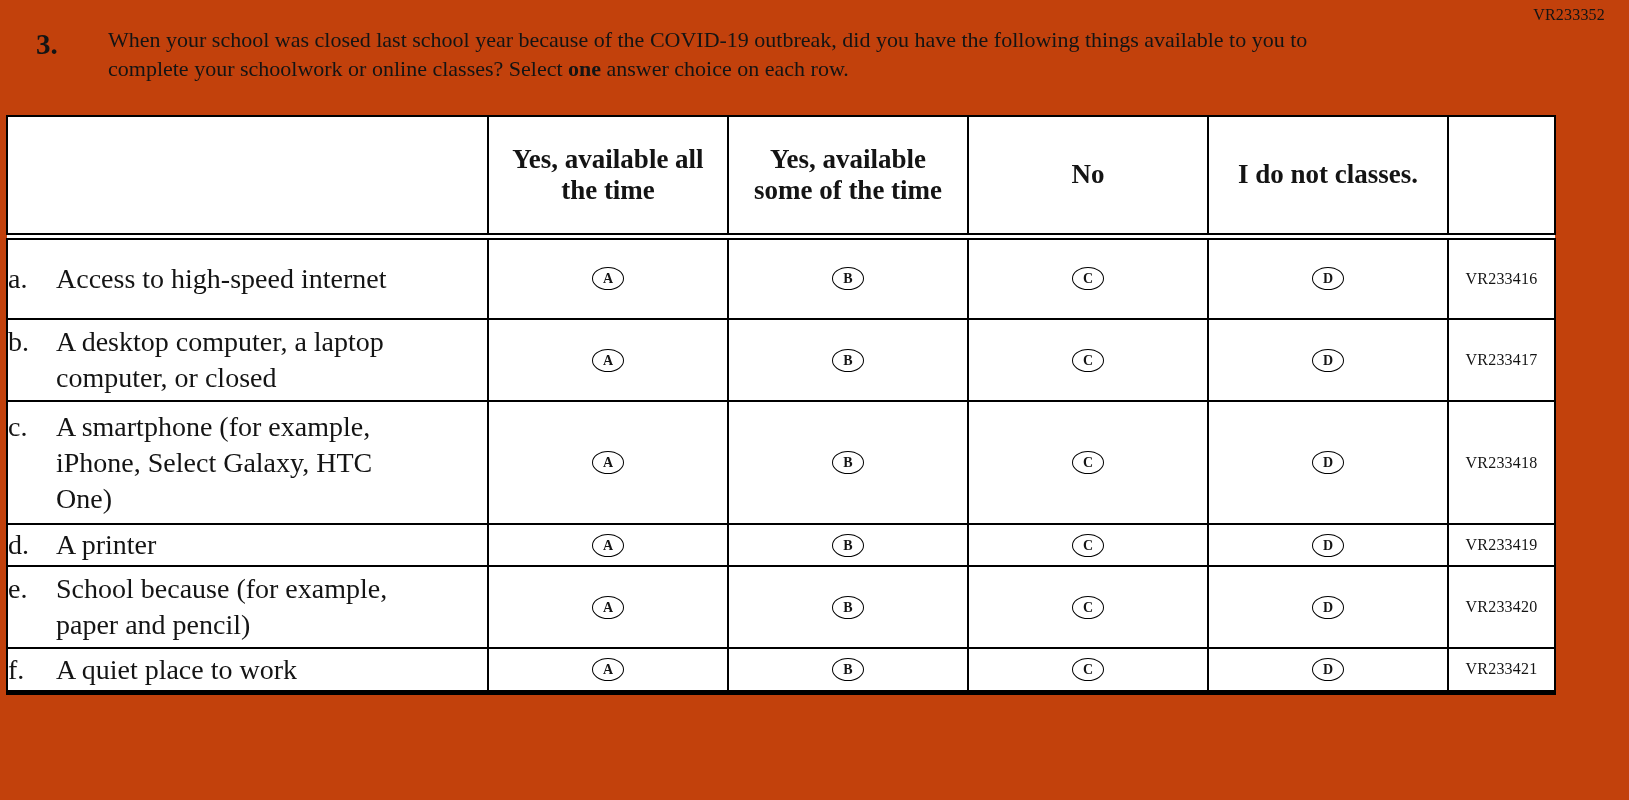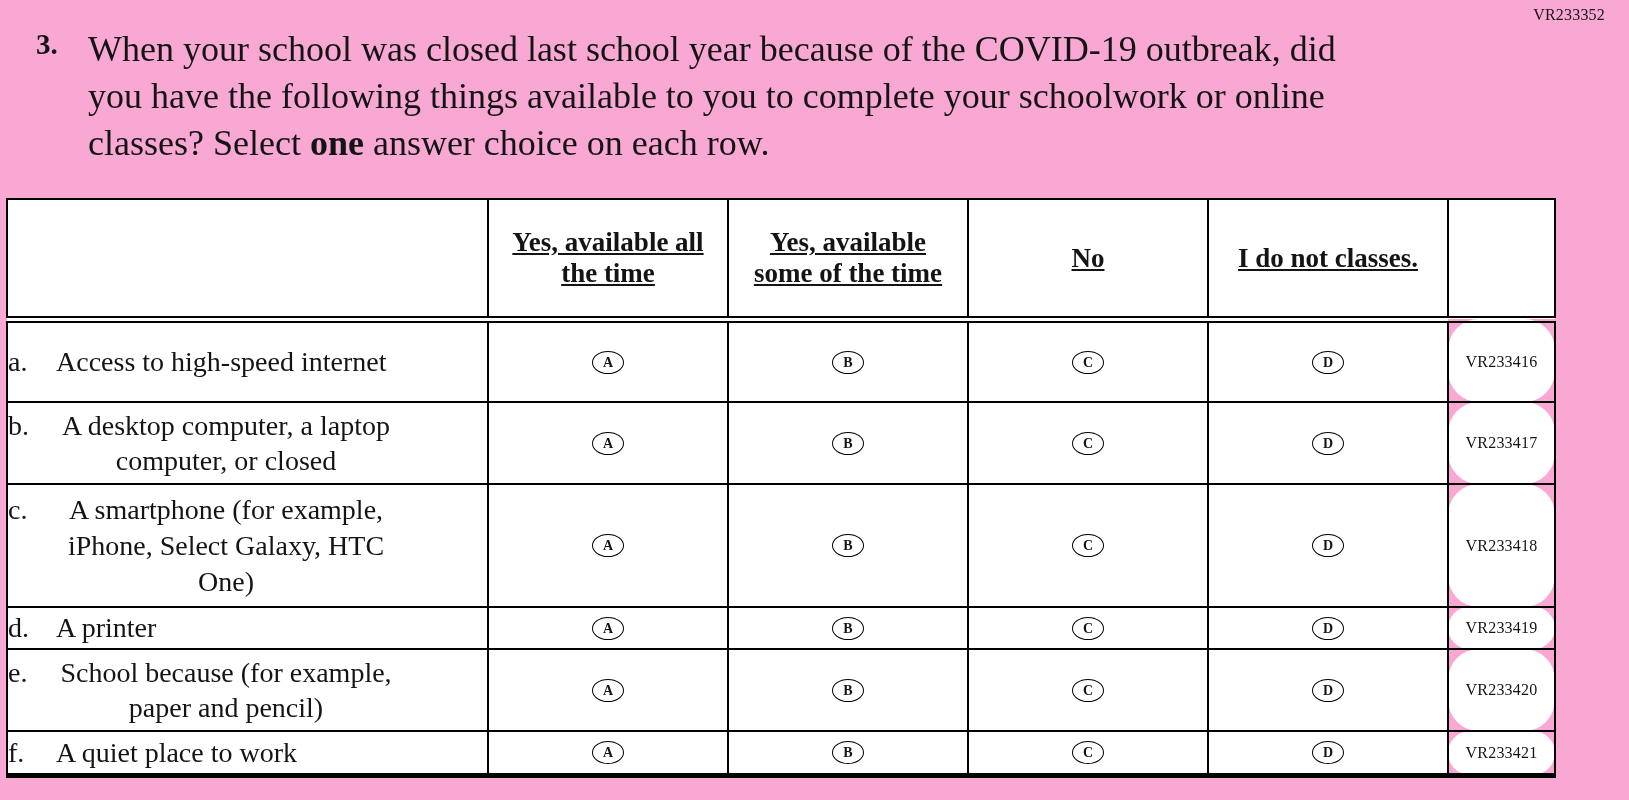--- a/index.html
+++ b/index.html
@@ -7,63 +7,64 @@
     padding: 0;
     background: #ffffff;
     font-family: "Liberation Serif", "DejaVu Serif", serif;
     color: #141414;
   }
   .page {
     position: relative;
     width: 1629px;
     height: 800px;
     overflow: hidden;
-    background: #f9a8d4;
+    background: #c2410c;
   }
   .form-code {
     position: absolute;
     top: 6px;
     right: 24px;
     font-size: 16px;
     letter-spacing: 0.2px;
   }
   .question {
     display: flex;
     align-items: flex-start;
     padding: 26px 0 0 36px;
   }
   .q-number {
     font-weight: bold;
     font-size: 29px;
     flex: 0 0 52px;
     line-height: 1.3;
   }
   .q-text {
-    font-size: 36px;
+    font-size: 22px;
     line-height: 1.3;
     max-width: 1255px;
+    margin-left: 20px;
   }
   .q-text strong { font-weight: bold; }
 
   table.answer-table {
     border-collapse: collapse;
     table-layout: fixed;
     width: 1550px;
     margin: 32px 0 0 6px;
   }
   .answer-table col.c-item   { width: 481px; }
   .answer-table col.c-opt    { width: 240px; }
   .answer-table col.c-code   { width: 107px; }
 
   .answer-table th, .answer-table td {
     border: 2px solid #000;
     padding: 0;
     background: #fff;
   }
-  .answer-table thead tr { height: 120px; text-decoration: underline; }
+  .answer-table thead tr { height: 120px; }
   .answer-table th {
     font-size: 27px;
     font-weight: bold;
     text-align: center;
     vertical-align: middle;
     line-height: 1.15;
     padding: 4px 14px;
     border-bottom: 7px double #000;
   }
   .answer-table tbody td { vertical-align: middle; }
@@ -74,42 +75,40 @@
   .item-wrap { display: flex; align-items: flex-start; }
   .row-letter {
     flex: 0 0 48px;
     font-size: 28px;
     line-height: 1.28;
   }
   .row-label {
     font-size: 28px;
     line-height: 1.28;
     max-width: 340px;
-    text-align: center;
   }
 
   .option-cell { text-align: center; }
   .bubble {
     display: inline-block;
     width: 30px;
     height: 21px;
     border: 1.5px solid #000;
     border-radius: 50%;
     font-size: 14px;
     line-height: 21px;
     text-align: center;
     font-weight: bold;
     cursor: pointer;
     user-select: none;
   }
   .code-cell {
     font-size: 16px;
     text-align: center;
     letter-spacing: 0.2px;
-    border-radius: 31px;
   }
 </style>
 </head>
 <body>
 
 <div class="page">
 
   <div class="form-code">VR233352</div>
 
   <div class="question">

